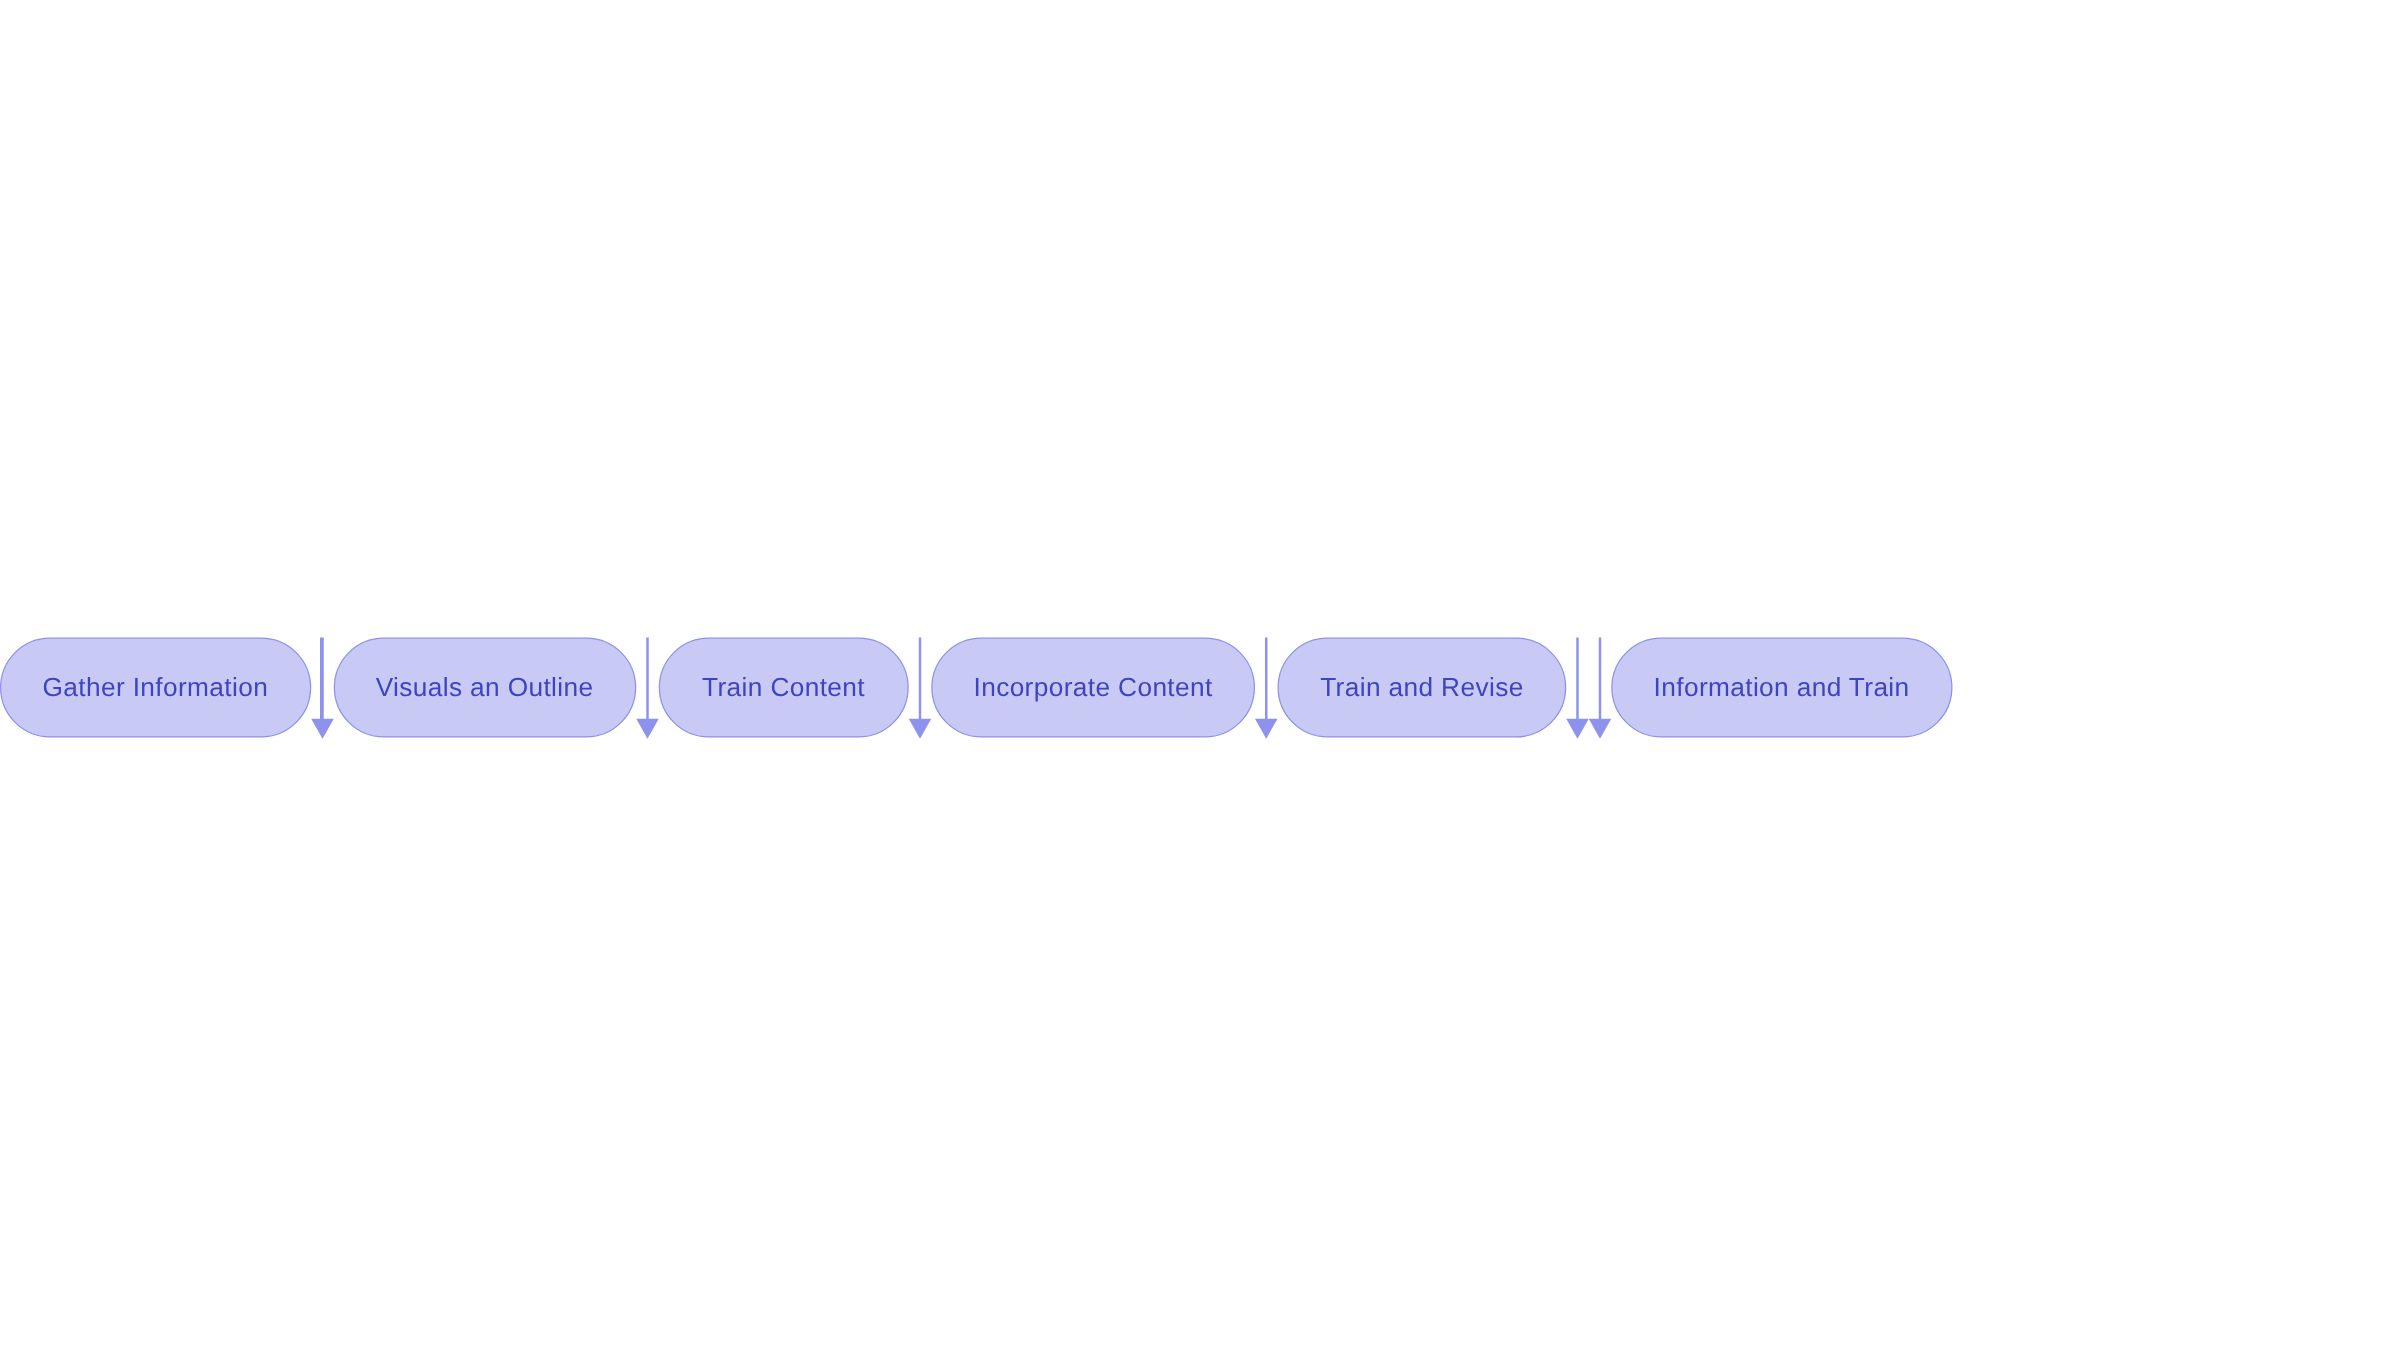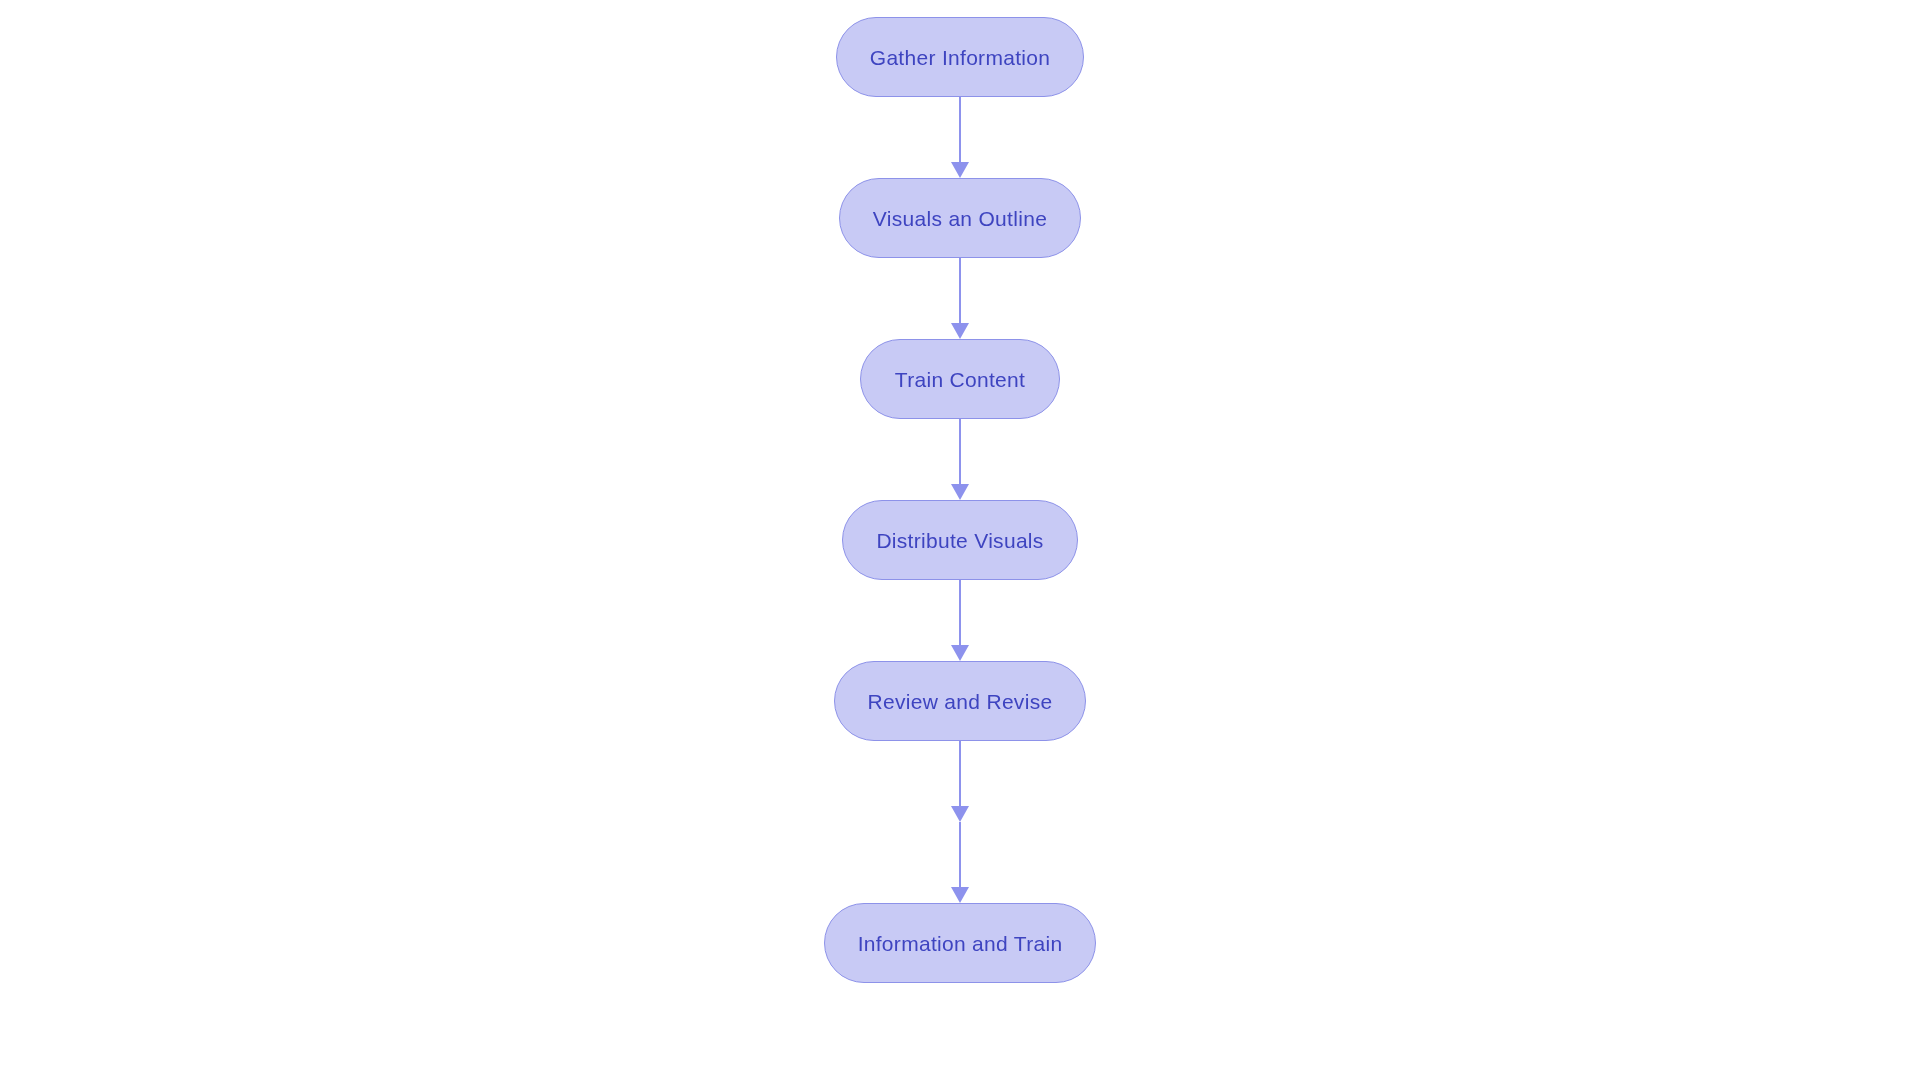--- a/index.html
+++ b/index.html
@@ -16,21 +16,21 @@
     background: var(--background);
     font-family: "Liberation Sans", sans-serif;
   }
   .canvas {
     position: relative;
     width: 1920px;
     height: 1083px;
     background: var(--background);
     overflow: hidden;
     display: flex;
-    flex-direction: column;
+    flex-direction: row;
     align-items: center;
     padding-top: 17px;
   }
   .flow-node {
     height: 80px;
     min-width: 200px;
     padding: 0 33px;
     background: var(--node-fill);
     border: 1.6px solid var(--node-border);
     border-radius: 40px;
@@ -94,30 +94,30 @@
   <div class="flow-node">
     <span class="flow-node-label">Train Content</span>
   </div>
 
   <div class="flow-arrow">
     <div class="arrow-line"></div>
     <div class="arrow-head"></div>
   </div>
 
   <div class="flow-node">
-    <span class="flow-node-label">Distribute Visuals</span>
+    <span class="flow-node-label">Incorporate Content</span>
   </div>
 
   <div class="flow-arrow">
     <div class="arrow-line"></div>
     <div class="arrow-head"></div>
   </div>
 
   <div class="flow-node">
-    <span class="flow-node-label">Review and Revise</span>
+    <span class="flow-node-label">Train and Revise</span>
   </div>
 
   <div class="flow-arrow">
     <div class="arrow-line"></div>
     <div class="arrow-head"></div>
   </div>
 
 
   <div class="flow-arrow">
     <div class="arrow-line"></div>

